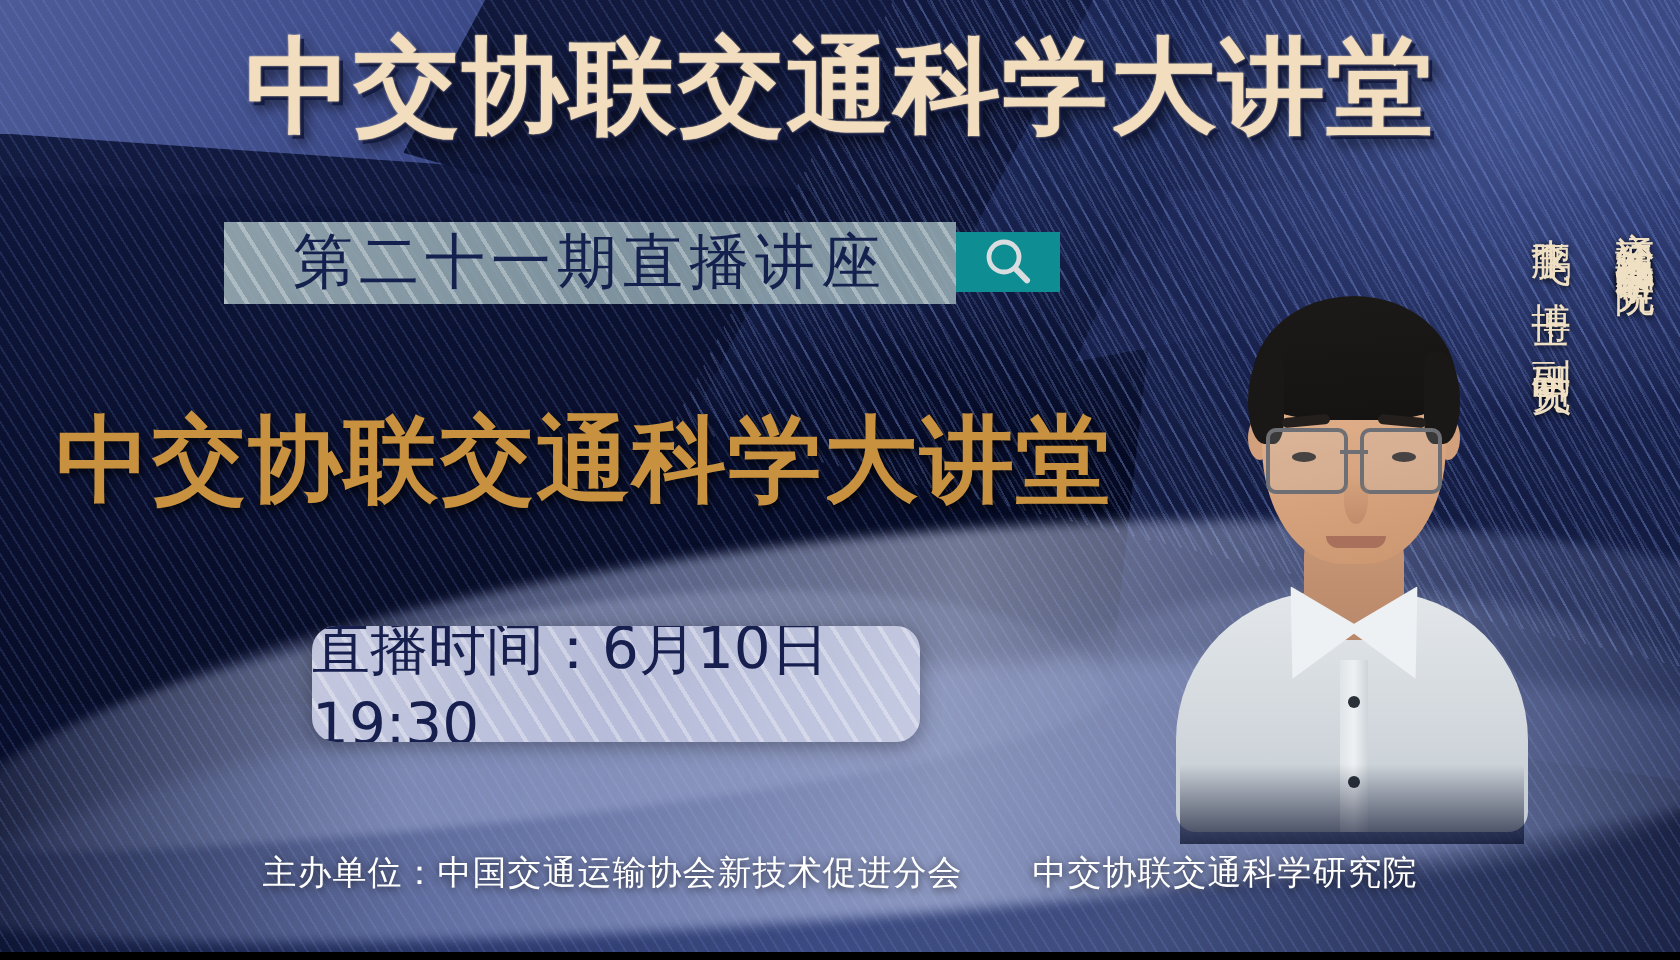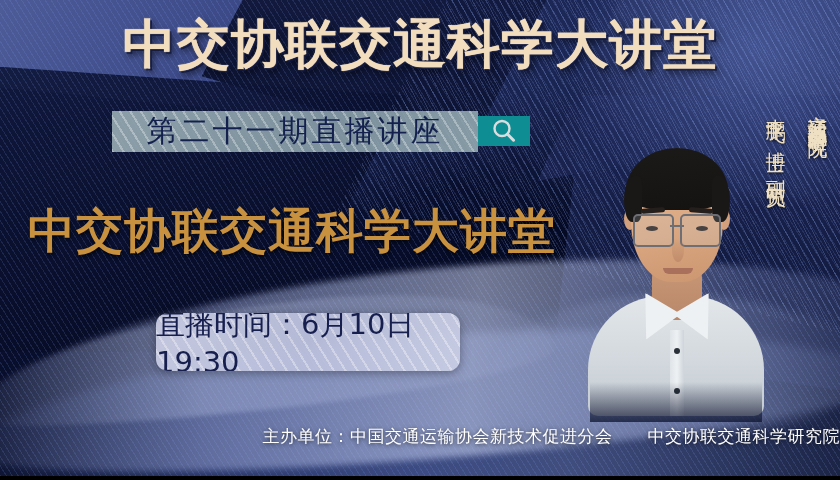--- a/index.html
+++ b/index.html
@@ -306,21 +306,21 @@
     background:#a9705c;border-radius:0 0 14px 14px;
   }
   .photo-fade{
     position:absolute;left:0;right:0;bottom:-6px;height:40px;
     background:linear-gradient(180deg,rgba(12,18,45,0),rgba(12,18,45,.75));
   }
 
   
   .footer{
     position:absolute;left:0;right:0;bottom:28px;
-    text-align:right;
+    text-align:center;
     font-size:17px;letter-spacing:.5px;
     color:#ffffff;
     font-family:Liberation Serif, serif;
     text-shadow:0 1px 4px rgba(0,0,0,.7);
     z-index:6;
   }
   .footer span{white-space:pre;}
 </style>
 </head>
 <body>

